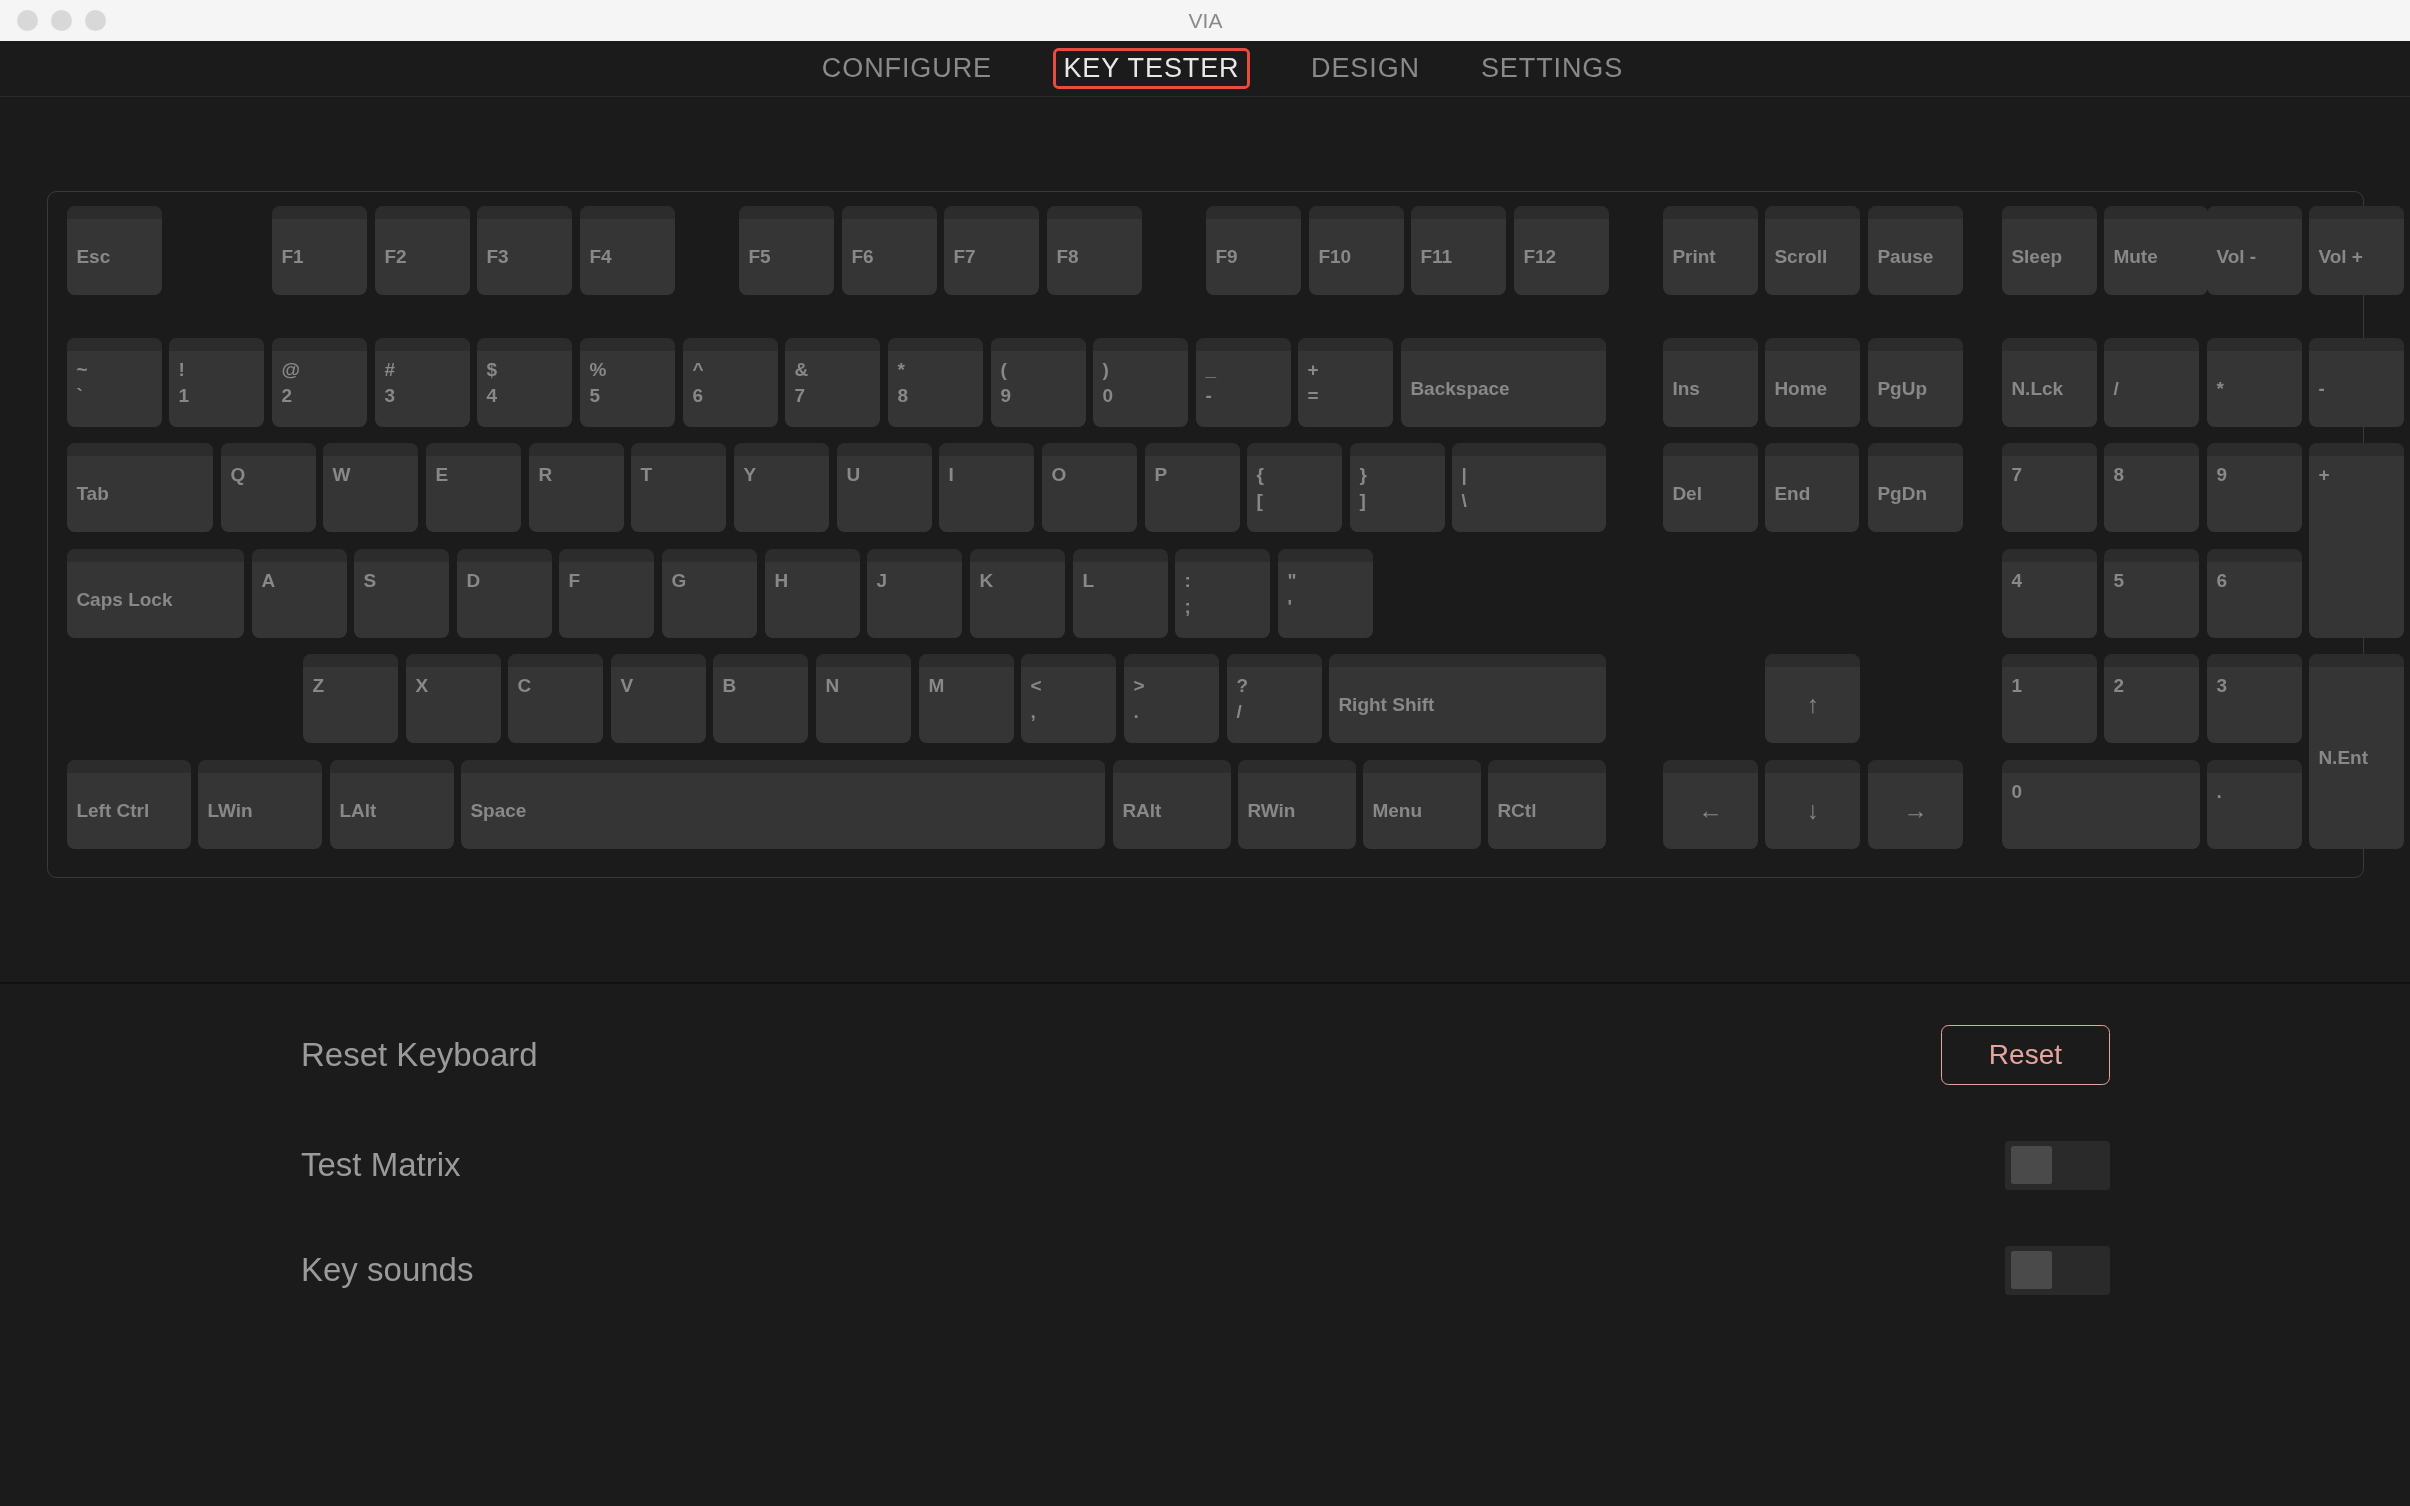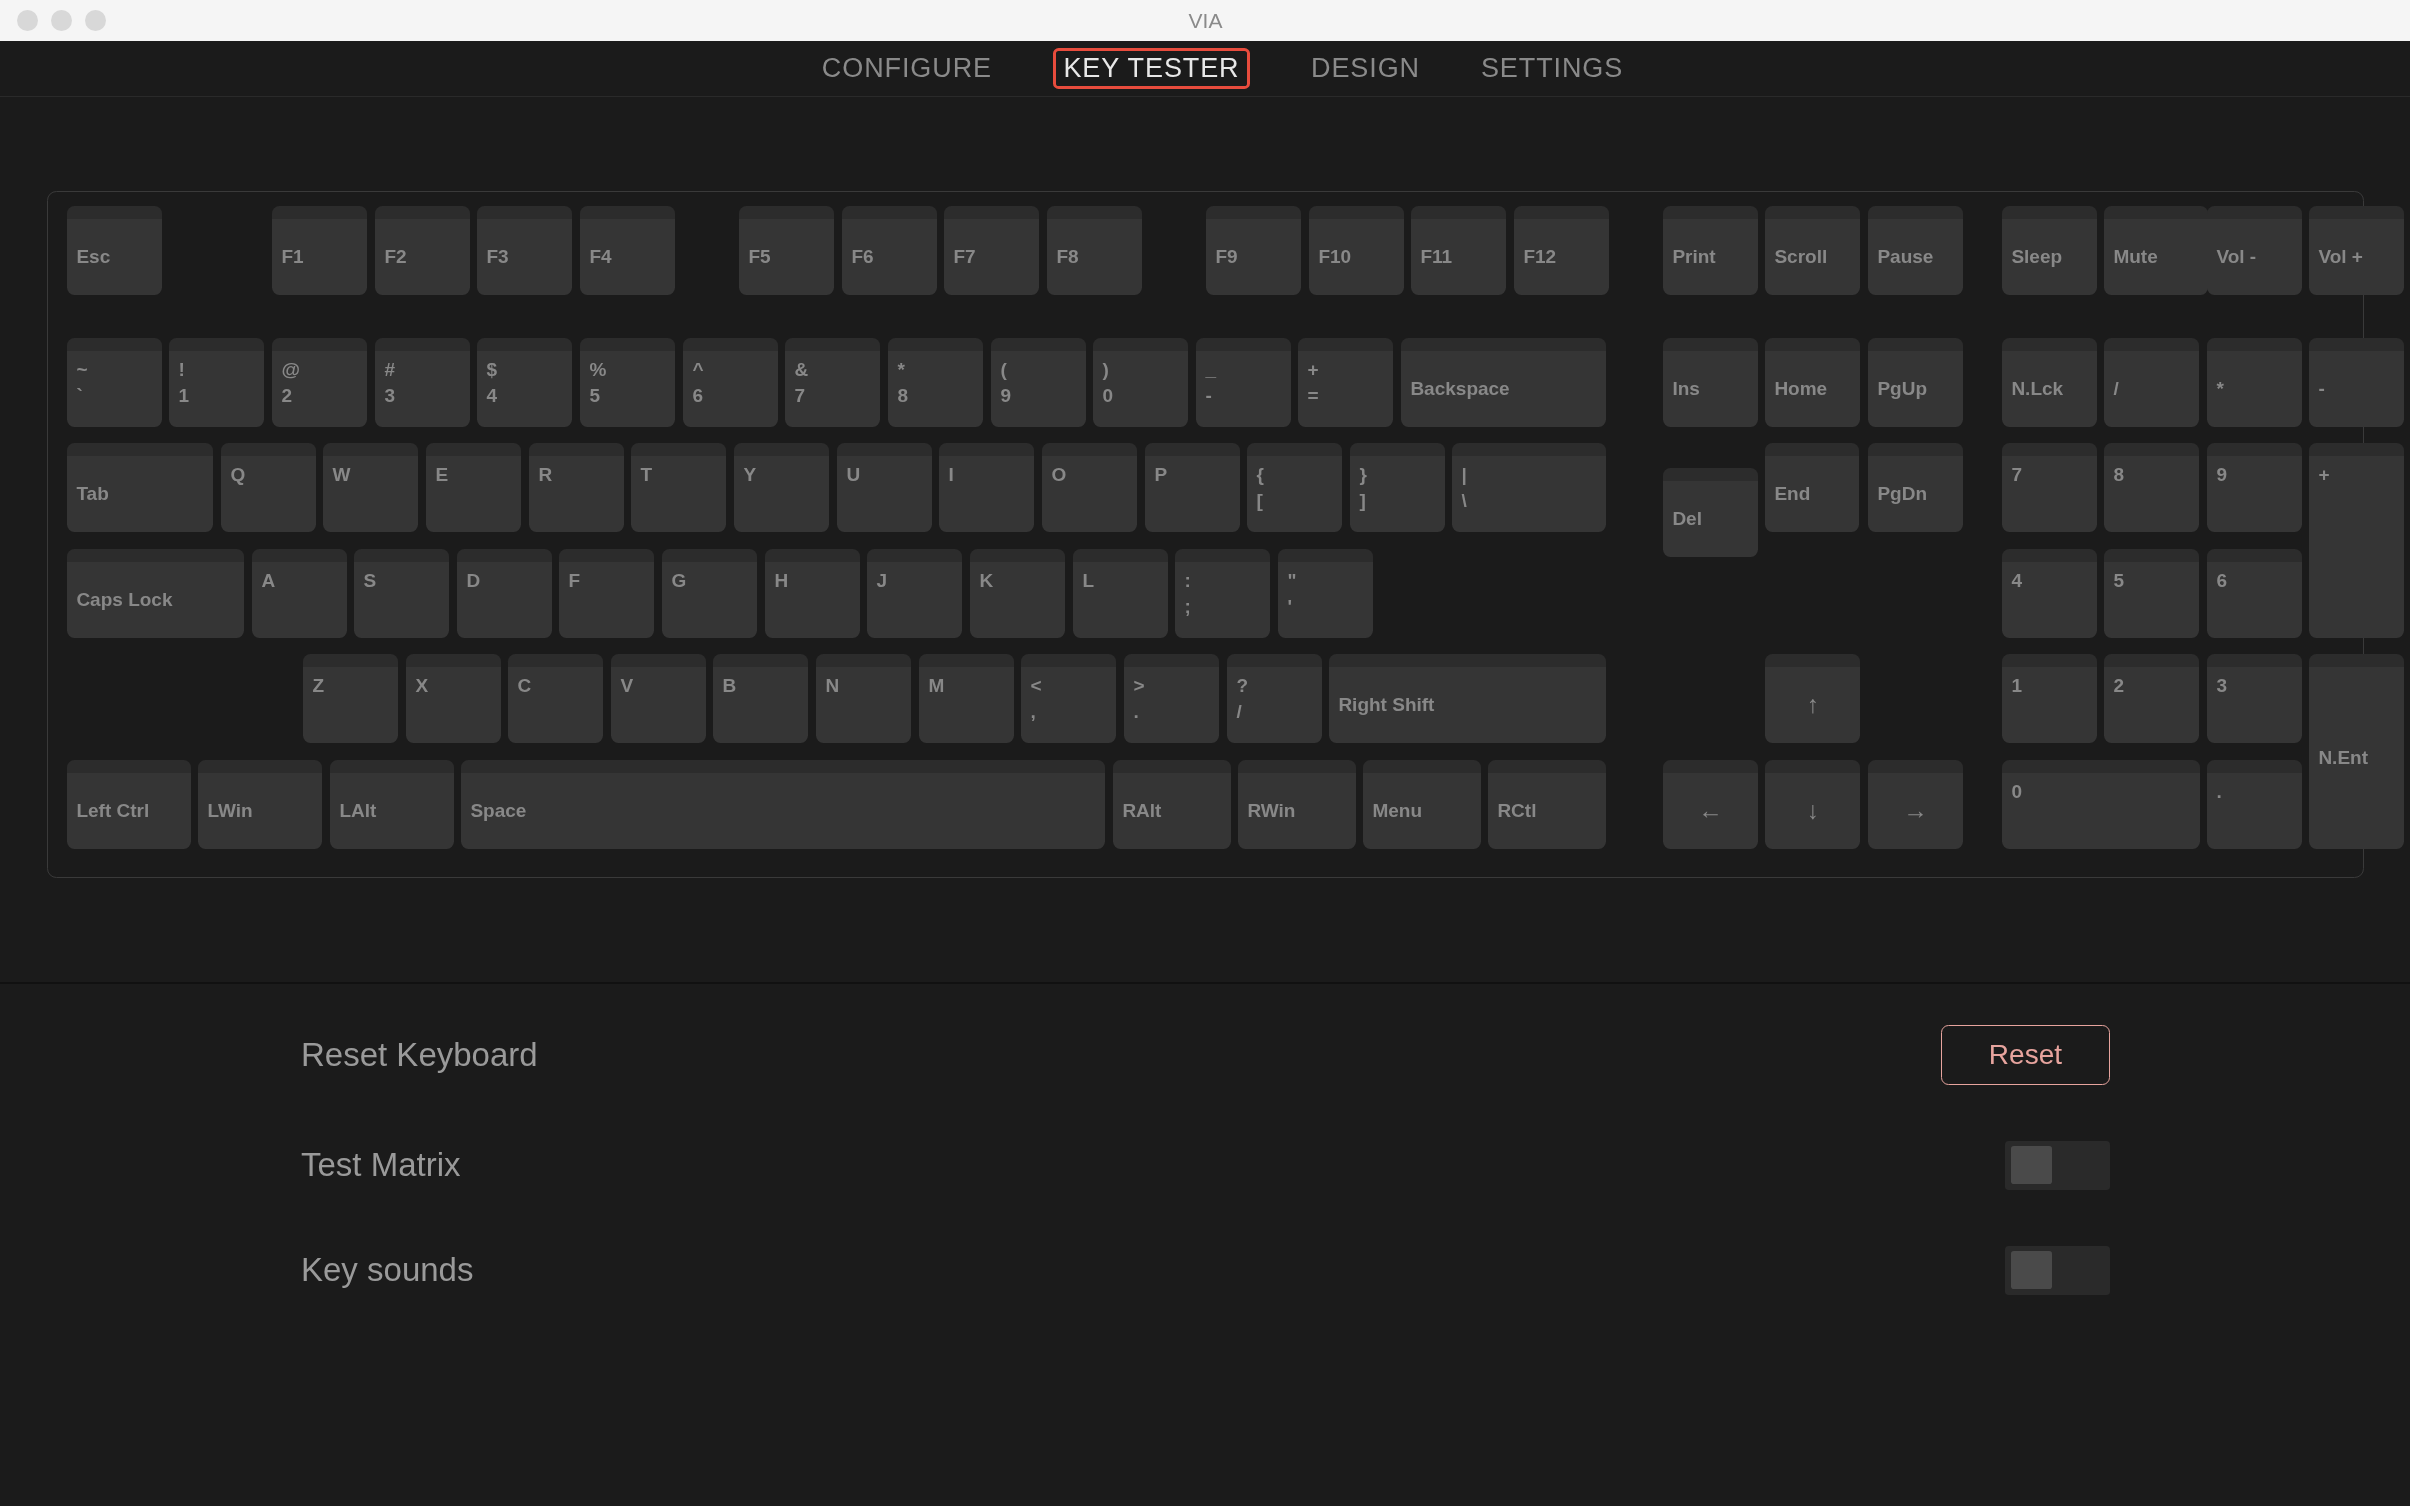--- a/index.html
+++ b/index.html
@@ -241,21 +241,21 @@
         <div class="bot">[</div>
       </div>
       <div class="key " style="left: 1302px; top: 251px; width: 95px; height: 89px;">
         <div class="top">}</div>
         <div class="bot">]</div>
       </div>
       <div class="key " style="left: 1404px; top: 251px; width: 154px; height: 89px;">
         <div class="top">|</div>
         <div class="bot">\</div>
       </div>
-      <div class="key mid" style="left: 1615px; top: 251px; width: 95px; height: 89px; margin-top: 25px;">Del</div>
+      <div class="key mid" style="left: 1615px; top: 251px; width: 95px; height: 89px;">Del</div>
       <div class="key mid" style="left: 1717px; top: 251px; width: 94px; height: 89px;">End</div>
       <div class="key mid" style="left: 1820px; top: 251px; width: 95px; height: 89px;">PgDn</div>
       <div class="key " style="left: 1954px; top: 251px; width: 95px; height: 89px;">7</div>
       <div class="key " style="left: 2056px; top: 251px; width: 95px; height: 89px;">8</div>
       <div class="key " style="left: 2159px; top: 251px; width: 95px; height: 89px;">9</div>
       <div class="key " style="left: 2261px; top: 251px; width: 95px; height: 195px;">+</div>
       <div class="key mid" style="left: 19px; top: 357px; width: 177px; height: 89px;">Caps Lock</div>
       <div class="key " style="left: 204px; top: 357px; width: 95px; height: 89px;">A</div>
       <div class="key " style="left: 306px; top: 357px; width: 95px; height: 89px;">S</div>
       <div class="key " style="left: 409px; top: 357px; width: 95px; height: 89px;">D</div>

